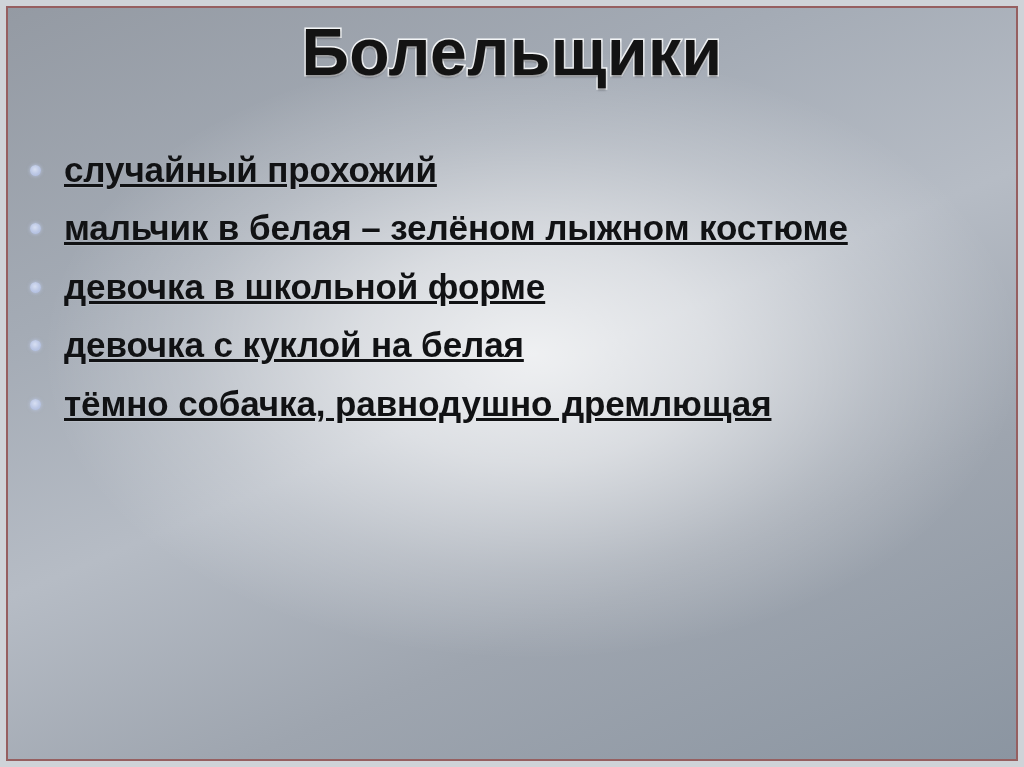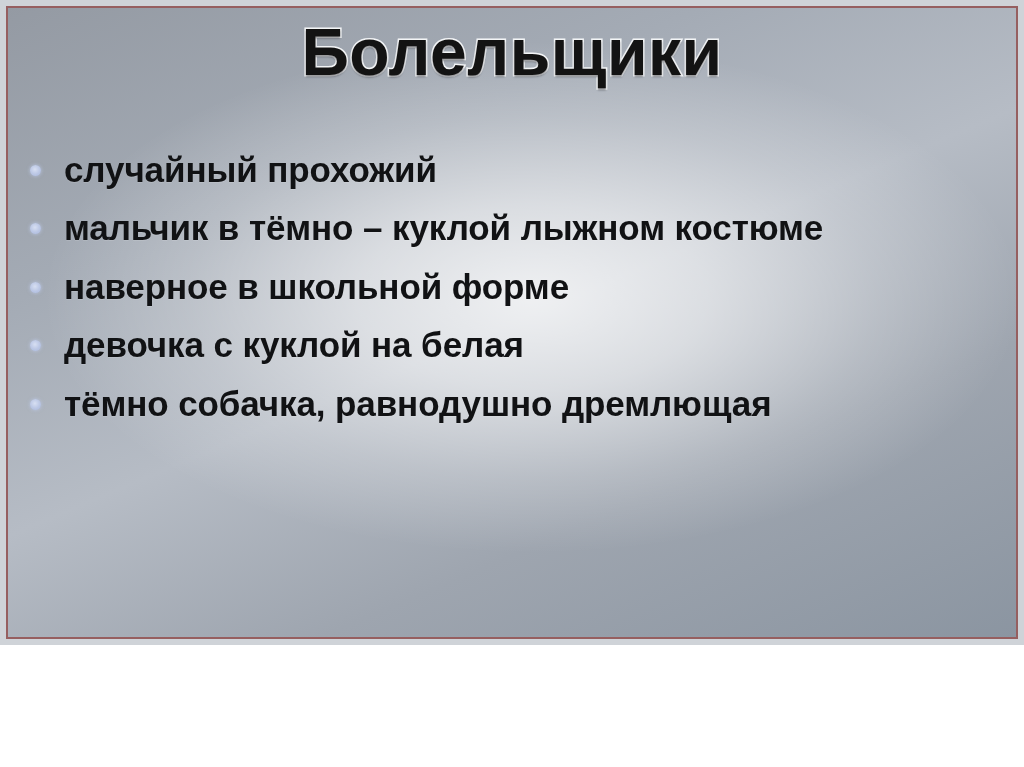--- a/index.html
+++ b/index.html
@@ -4,21 +4,21 @@
 <style>
   html, body {
     margin: 0;
     padding: 0;
     background: #ffffff;
   }
 
   .slide {
     position: relative;
     width: 1024px;
-    height: 645px;
+    height: 767px;
     overflow: hidden;
     background: #9aa1ab;
     font-family: "Liberation Sans", "DejaVu Sans", sans-serif;
   }
 
   
   .slide-outer-mat {
     position: absolute;
     inset: 0;
     background: #cfd3d8;
@@ -97,20 +97,21 @@
   }
 
   .bullet-text {
     flex: 1 1 auto;
     font-size: 35px;
     font-weight: bold;
     color: #111214;
     line-height: 1.27;
     letter-spacing: -0.1px;
     text-shadow: 0 1px 0 rgba(255,255,255,0.12);
+    text-decoration: underline;
   }
 </style>
 </head>
 <body>
 
 <div class="slide">
 
   <div class="slide-outer-mat"></div>
 
   <div class="slide-canvas"></div>
@@ -121,26 +122,26 @@
 
   <div class="bullets">
 
     <div class="bullet-row">
       <span class="bullet-dot"></span>
       <span class="bullet-text">случайный прохожий</span>
     </div>
 
     <div class="bullet-row">
       <span class="bullet-dot"></span>
-      <span class="bullet-text">мальчик в тёмно – куклой лыжном костюме</span>
+      <span class="bullet-text">мальчик в белая – зелёном лыжном костюме</span>
     </div>
 
     <div class="bullet-row">
       <span class="bullet-dot"></span>
-      <span class="bullet-text">наверное в школьной форме</span>
+      <span class="bullet-text">девочка в школьной форме</span>
     </div>
 
     <div class="bullet-row">
       <span class="bullet-dot"></span>
       <span class="bullet-text">девочка с куклой на белая</span>
     </div>
 
 
     <div class="bullet-row">
       <span class="bullet-dot"></span>

